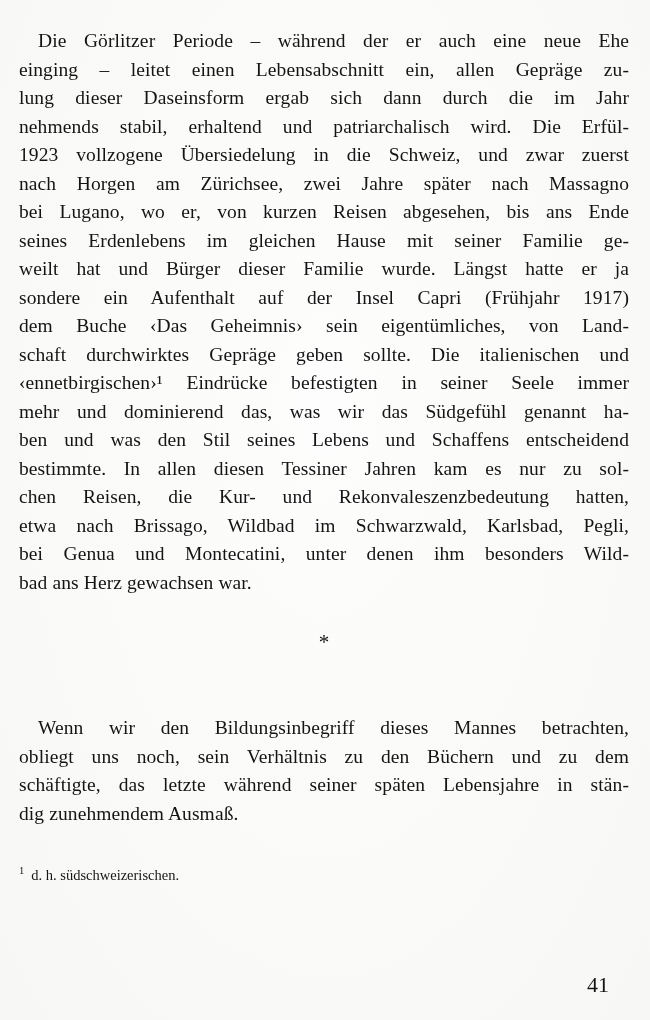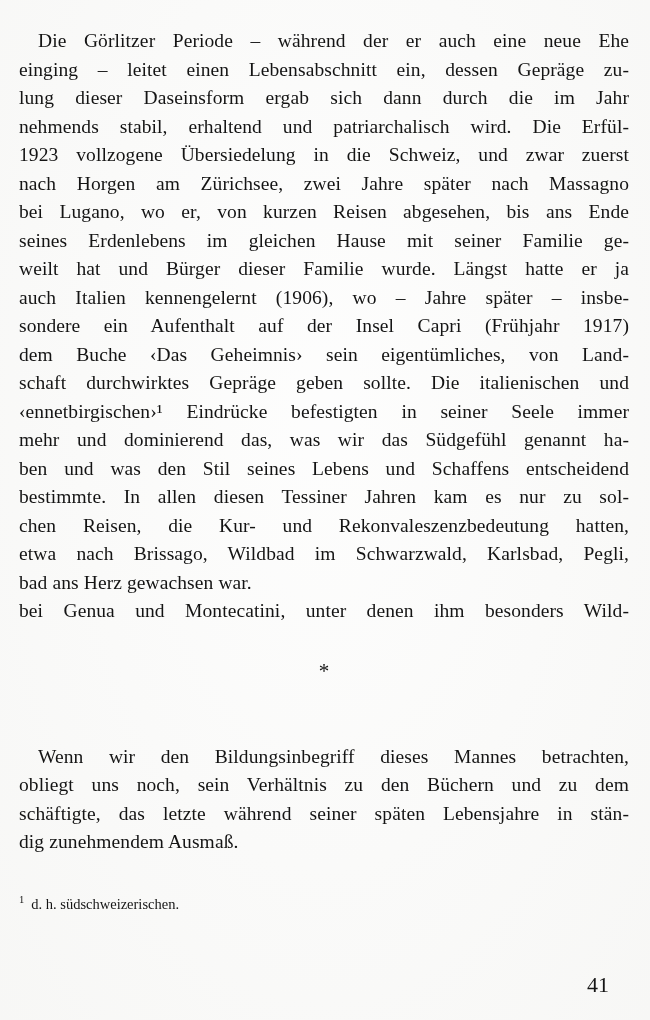--- a/index.html
+++ b/index.html
@@ -74,40 +74,39 @@
   }
 </style>
 </head>
 <body>
 
 <div class="page">
   <div class="text-block">
 
     <div>
       <div class="ln indent">Die Görlitzer Periode – während der er auch eine neue Ehe</div>
-      <div class="ln">einging – leitet einen Lebensabschnitt ein, dessen Gepräge zu-</div>
+      <div class="ln">einging – leitet einen Lebensabschnitt ein, allen Gepräge zu-</div>
       <div class="ln">lung dieser Daseinsform ergab sich dann durch die im Jahr</div>
       <div class="ln">nehmends stabil, erhaltend und patriarchalisch wird. Die Erfül-</div>
       <div class="ln">1923 vollzogene Übersiedelung in die Schweiz, und zwar zuerst</div>
       <div class="ln">nach Horgen am Zürichsee, zwei Jahre später nach Massagno</div>
       <div class="ln">bei Lugano, wo er, von kurzen Reisen abgesehen, bis ans Ende</div>
       <div class="ln">seines Erdenlebens im gleichen Hause mit seiner Familie ge-</div>
       <div class="ln">weilt hat und Bürger dieser Familie wurde. Längst hatte er ja</div>
-      <div class="ln">auch Italien kennengelernt (1906), wo – Jahre später – insbe-</div>
       <div class="ln">sondere ein Aufenthalt auf der Insel Capri (Frühjahr 1917)</div>
       <div class="ln">dem Buche ‹Das Geheimnis› sein eigentümliches, von Land-</div>
       <div class="ln">schaft durchwirktes Gepräge geben sollte. Die italienischen und</div>
       <div class="ln">‹ennetbirgischen›¹ Eindrücke befestigten in seiner Seele immer</div>
       <div class="ln">mehr und dominierend das, was wir das Südgefühl genannt ha-</div>
       <div class="ln">ben und was den Stil seines Lebens und Schaffens entscheidend</div>
       <div class="ln">bestimmte. In allen diesen Tessiner Jahren kam es nur zu sol-</div>
       <div class="ln">chen Reisen, die Kur- und Rekonvaleszenzbedeutung hatten,</div>
       <div class="ln">etwa nach Brissago, Wildbad im Schwarzwald, Karlsbad, Pegli,</div>
+      <div class="ln">bei Genua und Montecatini, unter denen ihm besonders Wild-</div>
       <div class="ln last">bad ans Herz gewachsen war.</div>
-      <div class="ln">bei Genua und Montecatini, unter denen ihm besonders Wild-</div>
     </div>
 
     <div class="section-break">*</div>
 
     <div class="para2">
       <div class="ln indent">Wenn wir den Bildungsinbegriff dieses Mannes betrachten,</div>
       <div class="ln">obliegt uns noch, sein Verhältnis zu den Büchern und zu dem</div>
       <div class="ln">schäftigte, das letzte während seiner späten Lebensjahre in stän-</div>
       <div class="ln last">dig zunehmendem Ausmaß.</div>
     </div>

